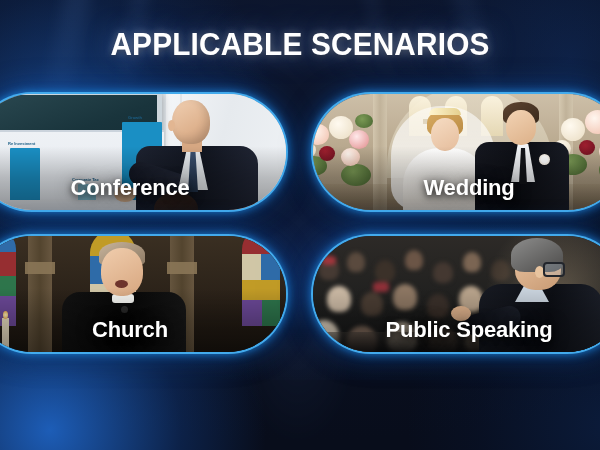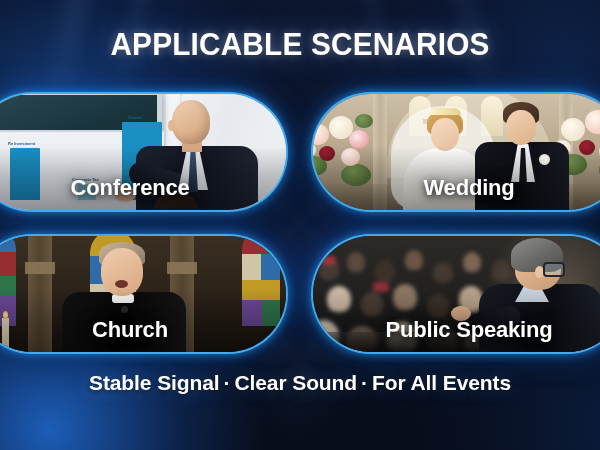--- a/index.html
+++ b/index.html
@@ -396,17 +396,14 @@
           <div class="earp"></div>
           <div class="glass"></div>
         </div>
       </div>
       <div class="shade"></div>
       <div class="label">Public Speaking</div>
     </div>
 
   </div>
 
-  <div class="tagline">
-    <span>Stable Signal</span><span class="dot">·</span><span>Clear Sound</span><span class="dot">·</span><span>For All Events</span>
-  </div>
 
 </div>
 
 </body></html>

